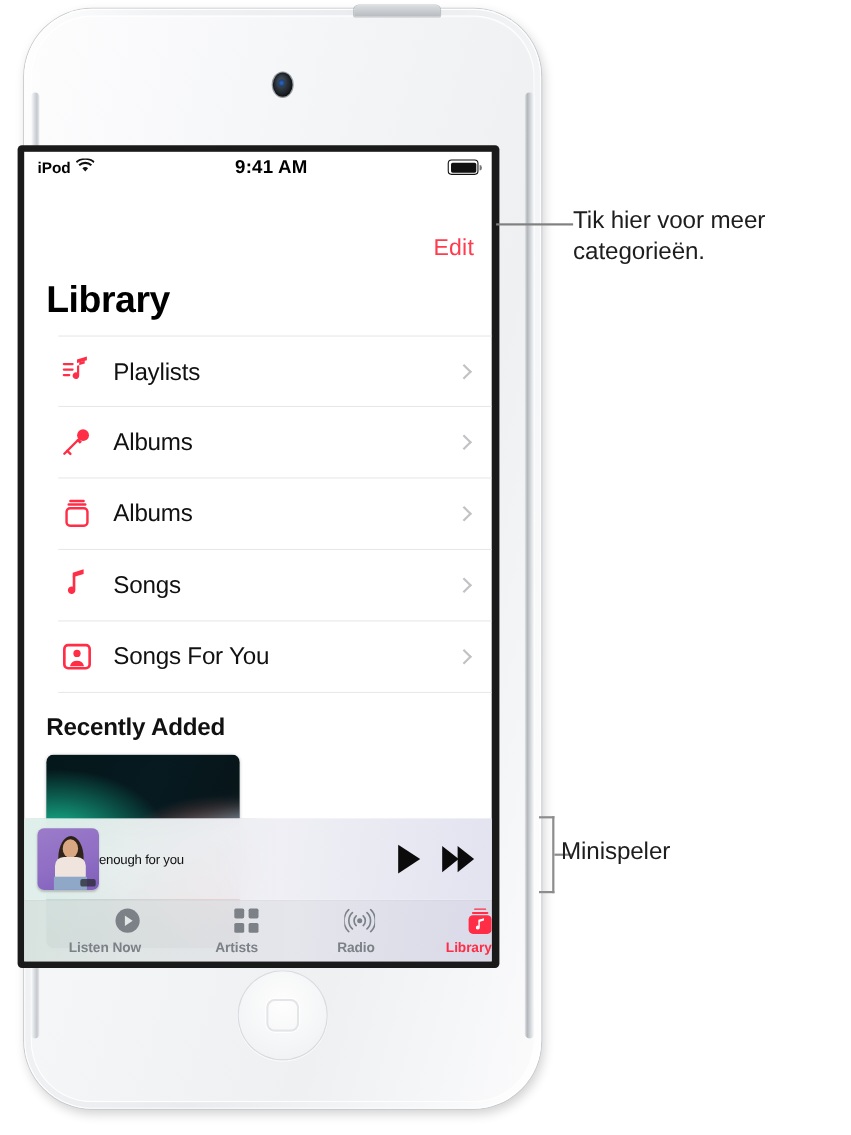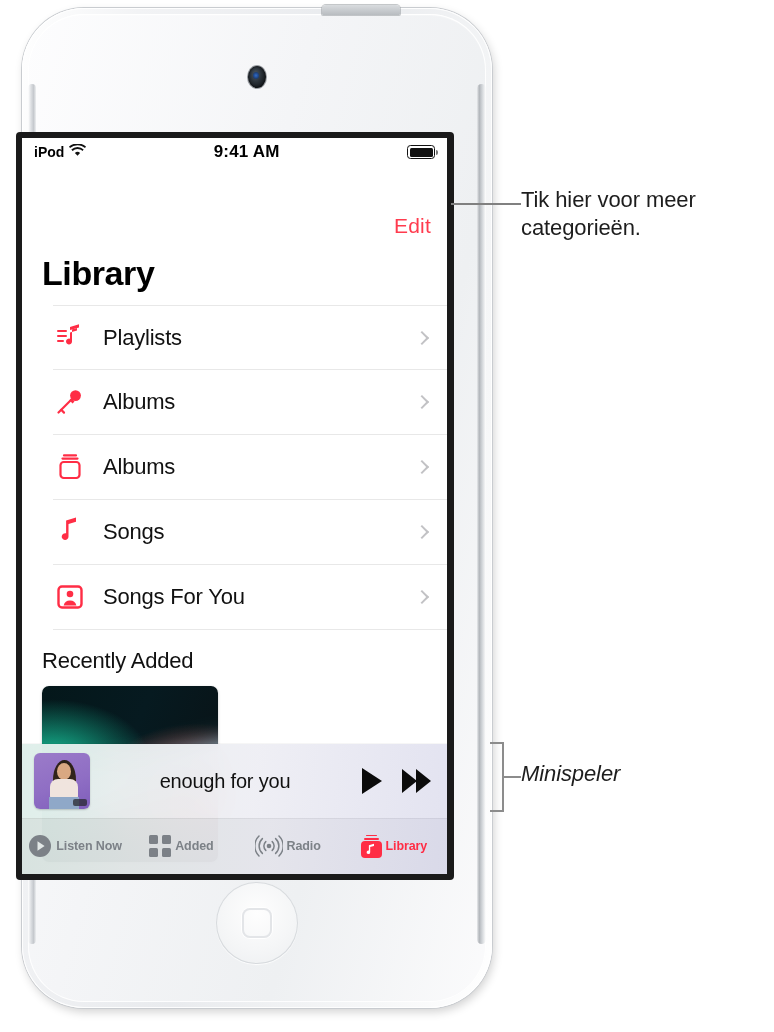--- a/index.html
+++ b/index.html
@@ -147,21 +147,21 @@
   .chev {
     width: 10px; height: 10px;
     border-right: 2.2px solid #c2c2c5;
     border-top: 2.2px solid #c2c2c5;
     transform: rotate(45deg);
     margin-right: 6px;
   }
 
   
   .section-title {
-    font-size: 22px; font-weight: 400; color:#111;
+    font-size: 22px; font-weight: 700; color:#111;
     padding: 18px 0 12px 20px; letter-spacing:-0.2px;
   }
   .art-row { display:flex; gap:16px; padding-left:20px; }
   .art {
     width: 176px; height: 176px; border-radius: 7px;
     position: relative; overflow: hidden;
     box-shadow: 0 1px 3px rgba(0,0,0,.22);
   }
   .art-a {
     background:
@@ -229,22 +229,22 @@
   }
   .mini-art .fig-jeans {
     position:absolute; left:15px; bottom:0; width:30px; height:12px;
     background:#8fa8c8;
   }
   .mini-art .fig-badge {
     position:absolute; right:3px; bottom:3px; width:14px; height:7px;
     background:rgba(40,40,48,.75); border-radius:2px;
   }
   .mini-title {
-    flex:1; font-size: 20px; color:#111; margin-left: 18px;
-    letter-spacing:-0.2px; white-space:nowrap; overflow:hidden;text-align:center;
+    flex:1; font-size: 12px; color:#111; 
+    letter-spacing:-0.2px; white-space:nowrap; overflow:hidden;
   }
   .mini-btn { margin-left: 20px; display:flex; align-items:center; }
   .play-tri {
     width:0;height:0;
     border-left: 20px solid #0b0b0b;
     border-top: 13px solid transparent;
     border-bottom: 13px solid transparent;
   }
   .ff { display:flex; }
   .ff i {
@@ -260,22 +260,22 @@
     position:absolute; left:0; right:0; bottom:0;
     height: 56px; display:flex;
     background: linear-gradient(95deg,
       rgba(214,226,222,.97) 0%,
       rgba(223,228,228,.97) 25%,
       rgba(228,228,235,.97) 58%,
       rgba(216,216,232,.97) 100%);
     box-shadow: inset 0 .5px 0 rgba(0,0,0,.10);
   }
   .tab {
-    flex:1; display:flex; flex-direction:row;
-    align-items:center; justify-content:center; gap:4px;
+    flex:1; display:flex; flex-direction:column;
+    align-items:flex-end; justify-content:center; gap:4px;
     color:#7c8187;
   }
   .tab.active { color:#FF2D45; }
   .tab-label { font-size:12.5px; font-weight:700; letter-spacing:-0.1px; }
   .tab-ico { height:25px; display:flex; align-items:center; justify-content:center; }
 
   .grid4 { display:grid; grid-template-columns:repeat(2,9px); grid-template-rows:repeat(2,9px); gap:4px; }
   .grid4 span { background: currentColor; border-radius:1.5px; display:block; }
   .libtab-ico {
     width: 21px; height: 23px; position:relative;
@@ -292,21 +292,21 @@
   .libtab-ico .ln1 { top:0px; left:5px; width:11px; }
   .libtab-ico .ln2 { top:3.4px; }
 
   
   .callout {
     position:absolute;
     font-size: 22px; color:#1d1d1d; line-height:1.28;
     letter-spacing:-0.1px;
   }
   .c-top { left: 521px; top: 186px; width: 250px; }
-  .c-mini { left: 521px; top: 760px; width: 230px; font-style: italic; }
+  .c-mini { left: 510px; top: 760px; width: 230px; }
   .leader {
     position:absolute; background:#808080;
   }
   .leader-top { left: 451px; top: 203px; width: 70px; height: 2px; }
   .bracket {
     position:absolute; left: 490px; top: 742px;
     width: 14px; height: 70px;
     border: 2px solid #8c8c8c; border-left: none;
   }
   .bracket-stem {
@@ -470,21 +470,21 @@
 
       <div class="tab">
         <span class="tab-ico">
           <span class="grid4">
                 <span></span>
                 <span></span>
                 <span></span>
                 <span></span>
               </span>
         </span>
-        <span class="tab-label">Added</span>
+        <span class="tab-label">Artists</span>
       </div>
 
       <div class="tab">
         <span class="tab-ico">
           <svg width="28" height="22" viewBox="0 0 28 22">
             <g stroke="currentColor" fill="none" stroke-width="1.5" stroke-linecap="round">
               <path d="M10.8 6.6a6 6 0 0 0 0 8.8"></path>
               <path d="M17.2 6.6a6 6 0 0 1 0 8.8"></path>
               <path d="M7.4 3.6a10 10 0 0 0 0 14.8"></path>
               <path d="M20.6 3.6a10 10 0 0 1 0 14.8"></path>

